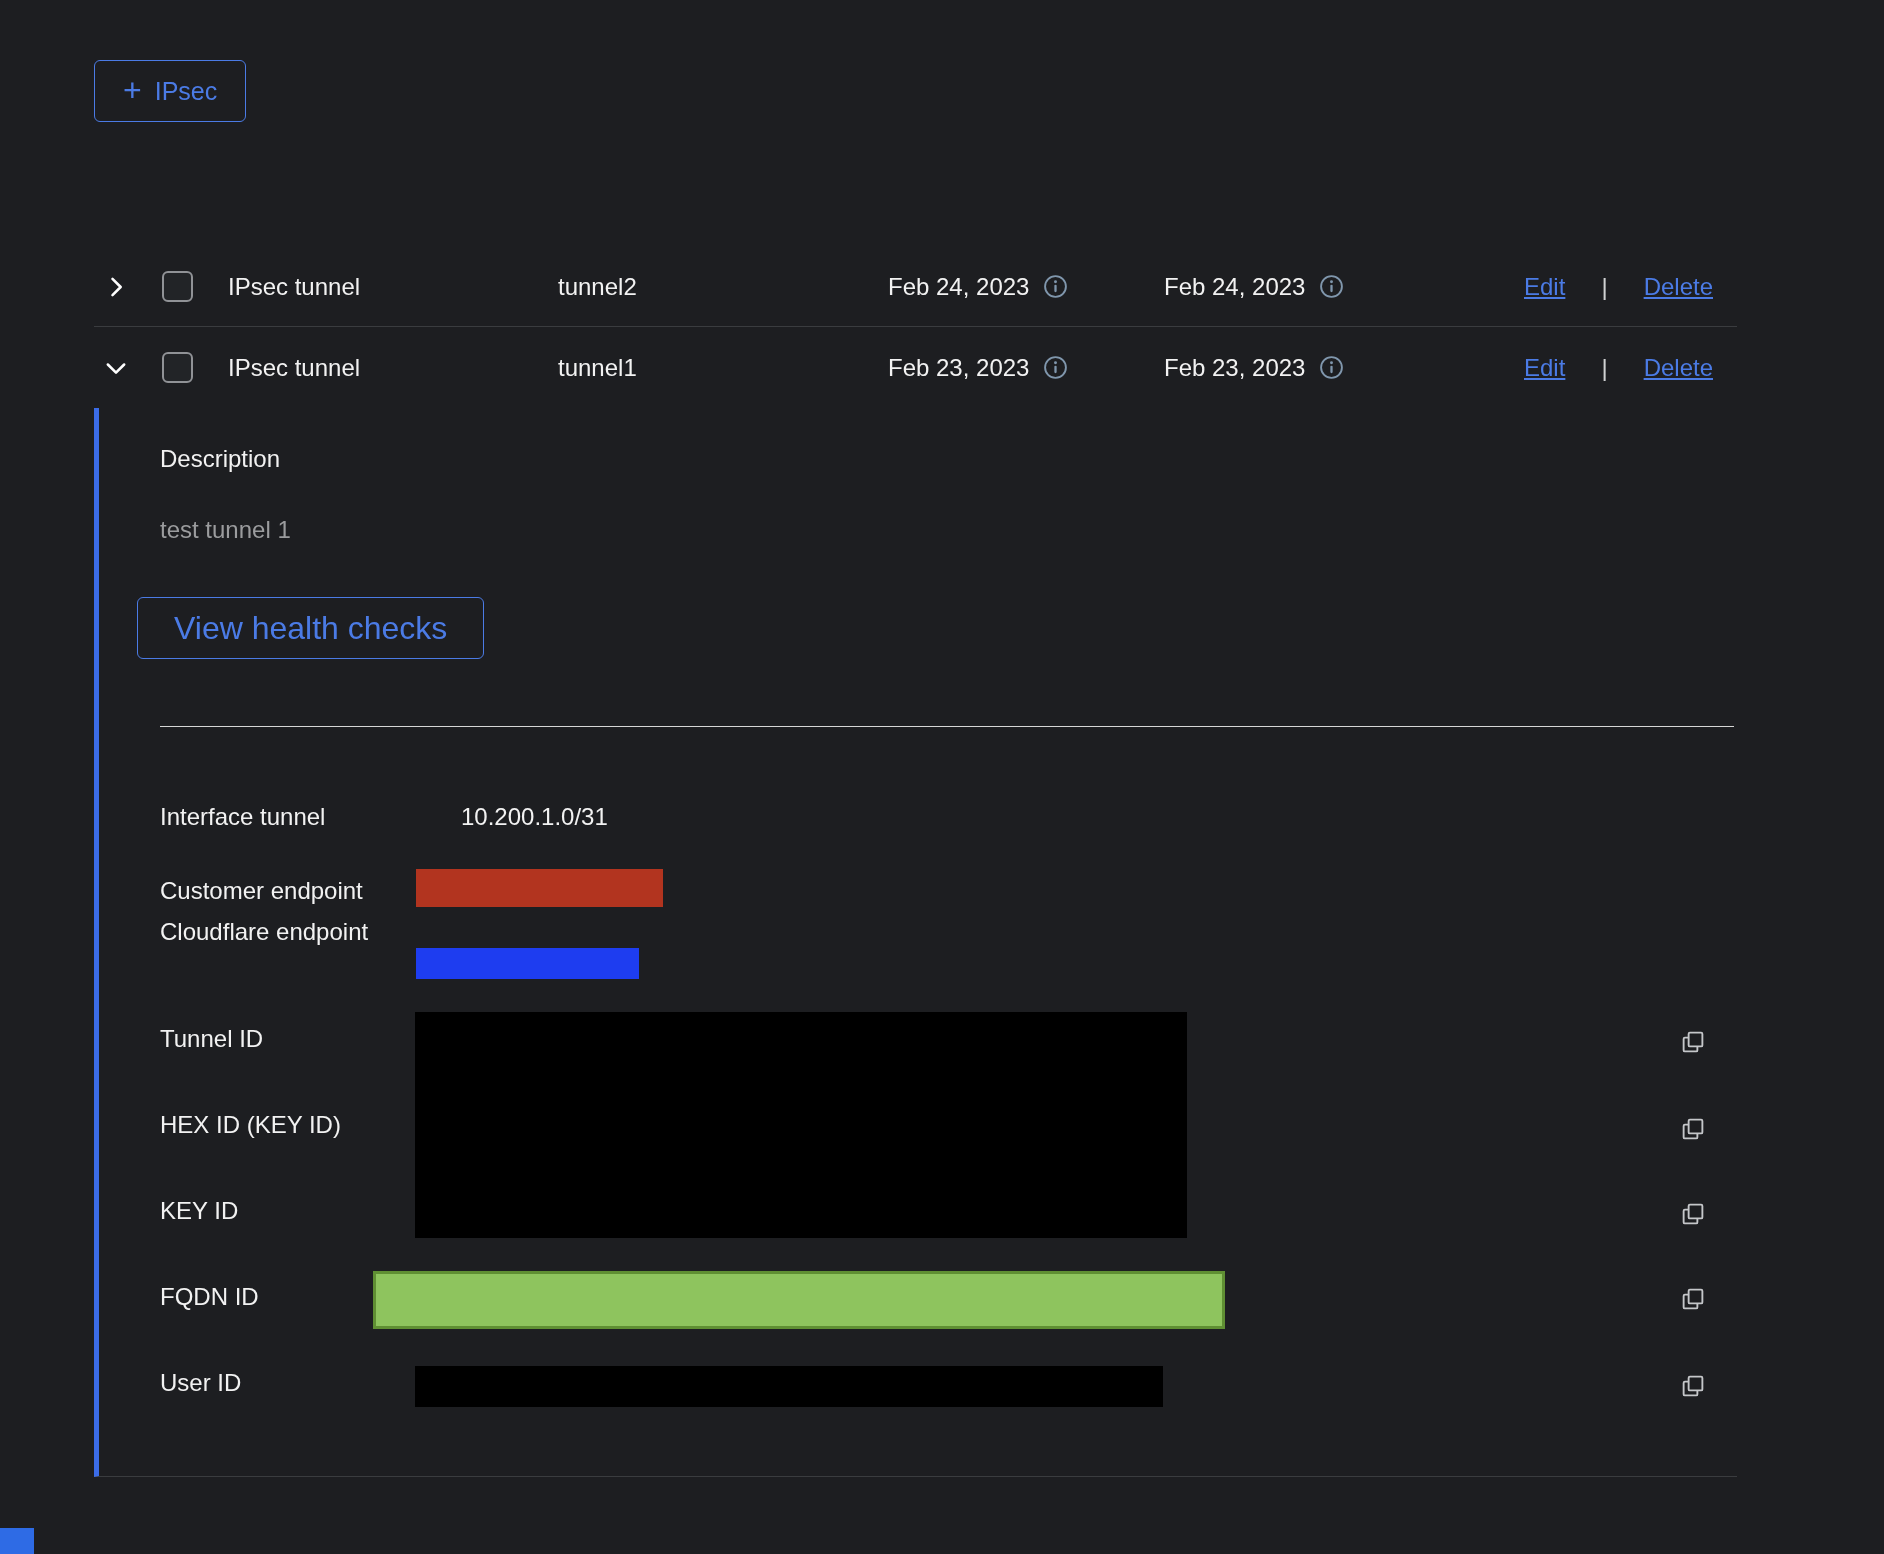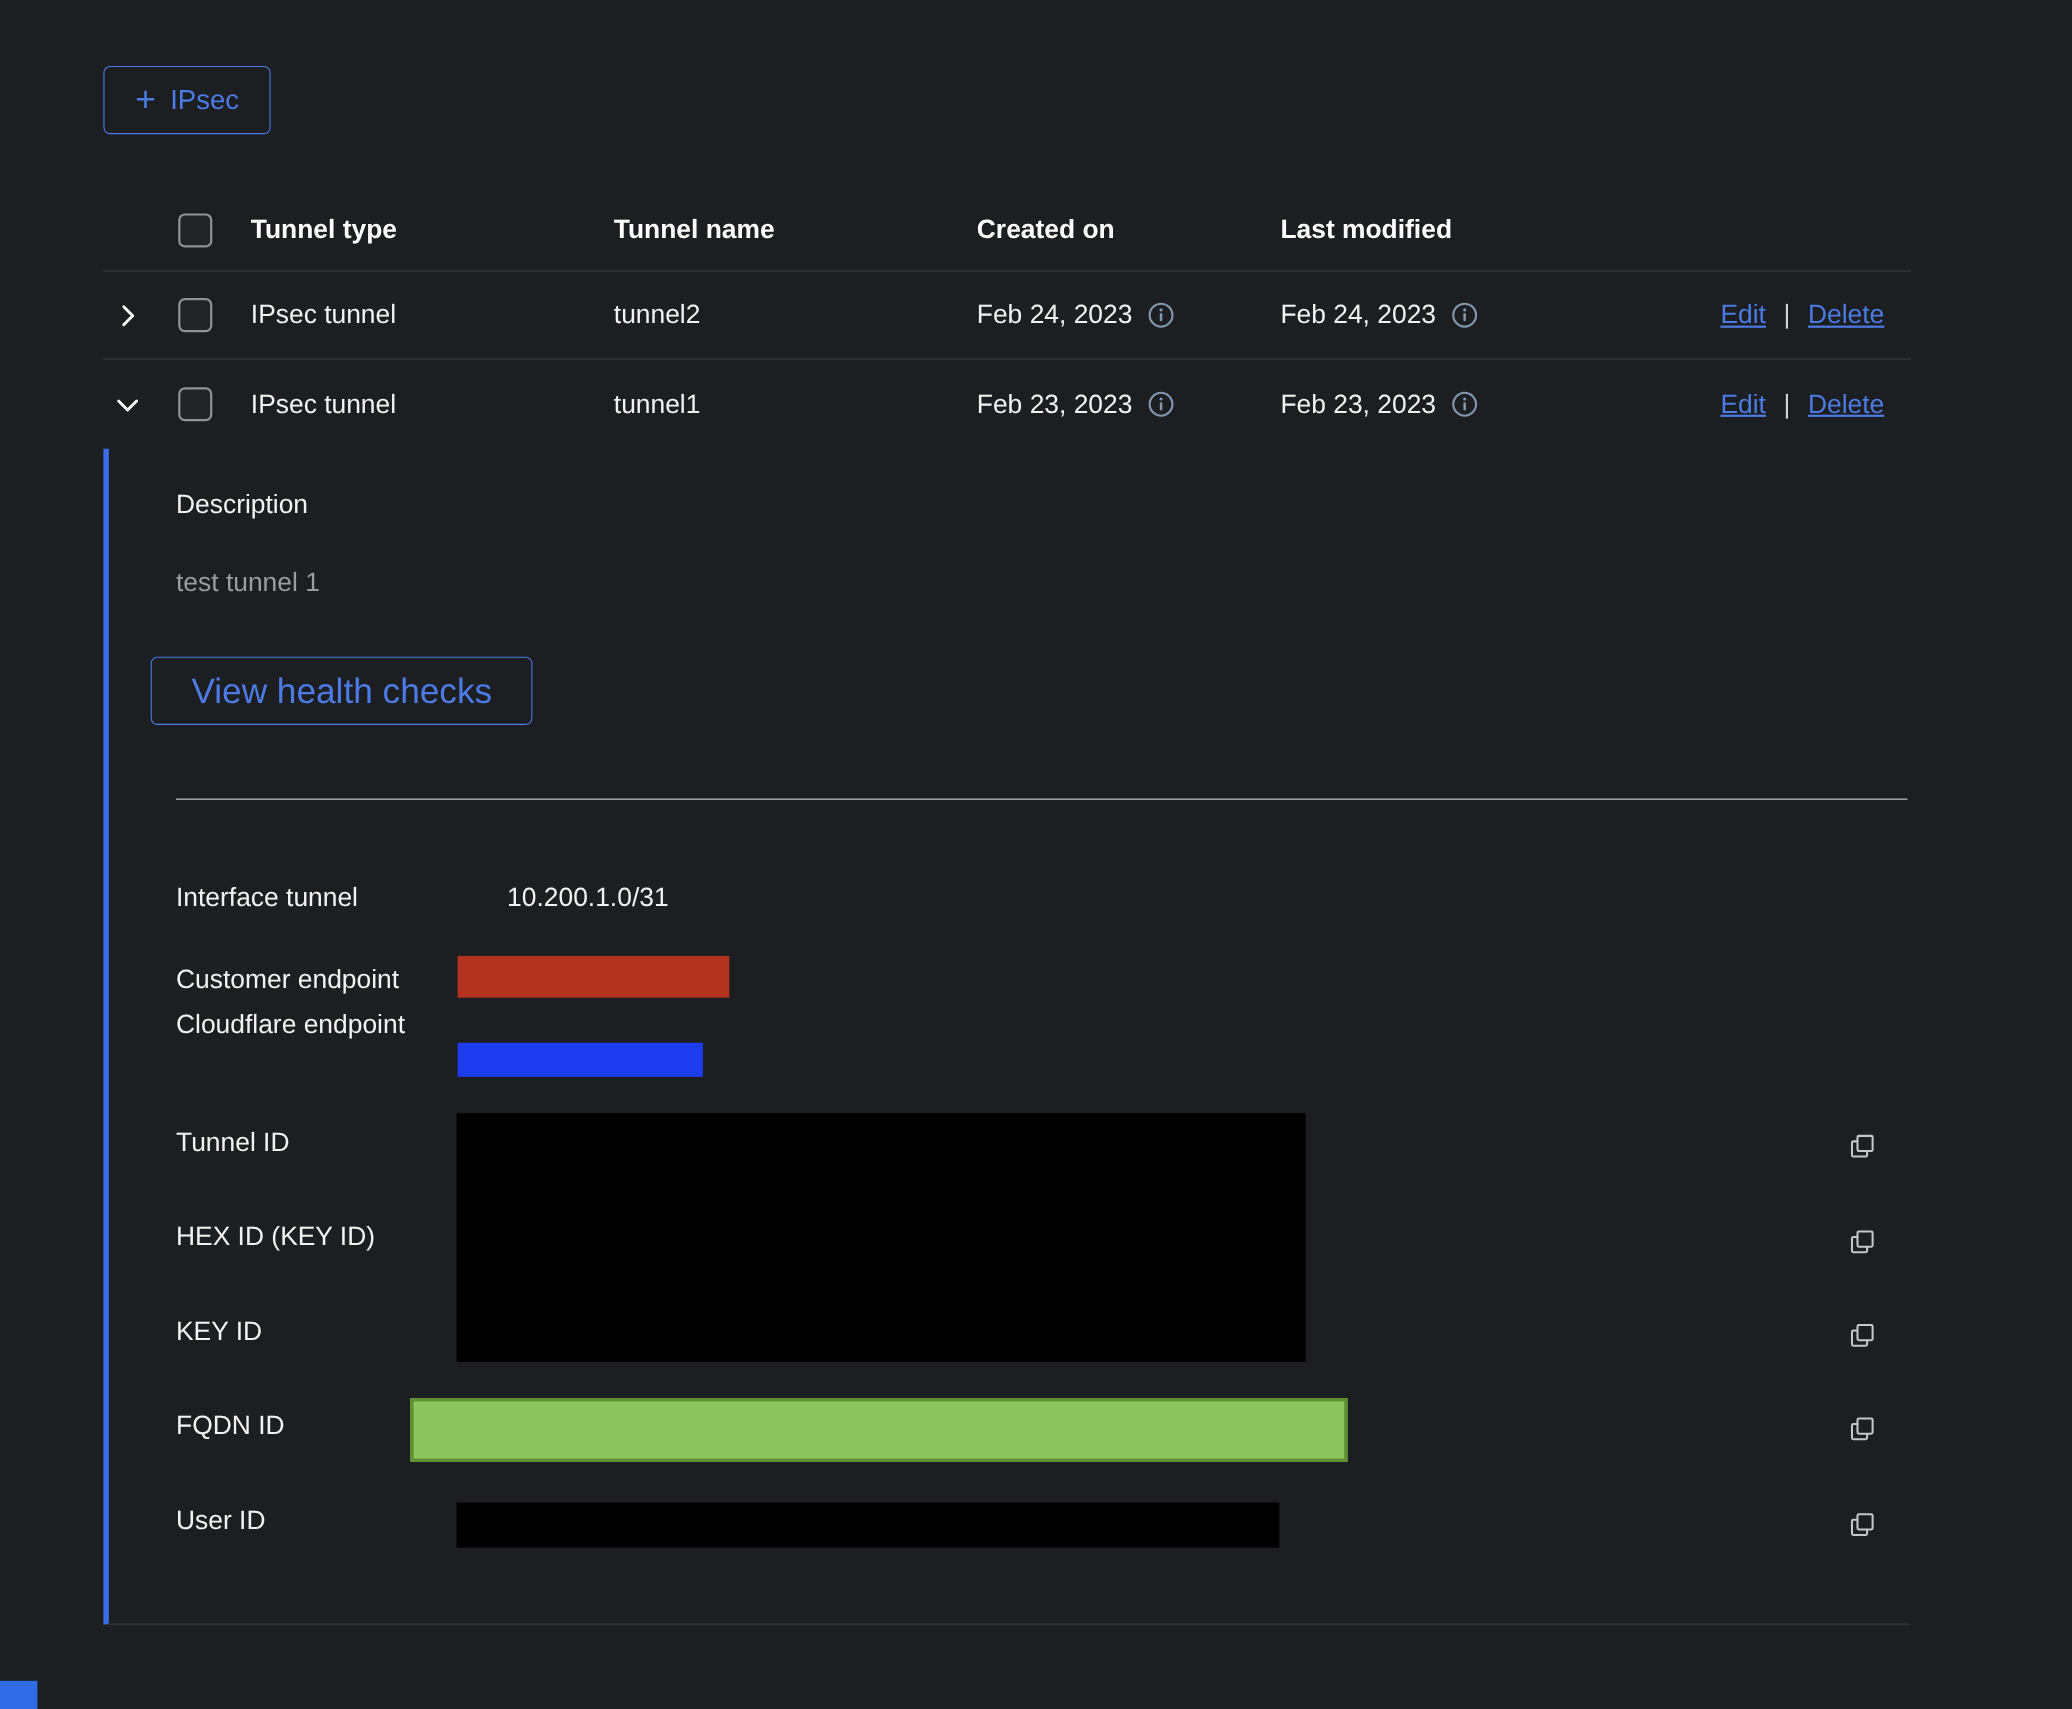--- a/index.html
+++ b/index.html
@@ -19,21 +19,21 @@
   .thead{top:172px;height:75px;font-weight:bold;color:#ffffff;}
   .trow.r0{top:247px;height:80px;}
   .trow.r1{top:327px;height:81px;border-bottom:none;}
   .cell{box-sizing:border-box;}
   .c-chevron{width:46px;padding-left:8px;display:flex;align-items:center;}
   .c-check{width:68px;padding-left:22px;display:flex;align-items:center;}
   .c-type{width:330px;padding-left:20px;}
   .c-name{width:330px;padding-left:20px;}
   .c-created{width:276px;padding-left:20px;display:flex;align-items:center;gap:14px;}
   .c-modified{width:380px;padding-left:20px;display:flex;align-items:center;gap:14px;}
-  .c-actions{flex:1;display:flex;justify-content:flex-end;align-items:center;gap:16px;padding-right:24px;}
+  .c-actions{flex:1;display:flex;justify-content:space-between;align-items:center;gap:16px;padding-right:24px;}
   .checkbox{width:27px;height:27px;border:2px solid #909296;border-radius:6px;background:#222427;cursor:pointer;}
   .chev{display:flex;cursor:pointer;}
   .info{display:flex;cursor:pointer;}
   .link{color:#4b7be5;text-decoration:underline;cursor:pointer;}
   .sep{color:#d0d1d3;}
 
   
   .panel{position:absolute;left:94px;top:408px;width:1643px;height:1069px;
     border-left:5px solid #3b6ce8;border-bottom:1px solid #3a3c3f;box-sizing:border-box;}
   .panel .abs{position:absolute;margin-left:23px;}
@@ -62,31 +62,20 @@
 </head>
 <body>
 
 <div class="page">
 
   <button class="create-btn">
     <span class="plus">+</span>
     <span>IPsec</span>
   </button>
 
-  <div class="thead">
-    <div class="cell c-chevron"></div>
-    <div class="cell c-check">
-      <div class="checkbox"></div>
-    </div>
-    <div class="cell c-type">Tunnel type</div>
-    <div class="cell c-name">Tunnel name</div>
-    <div class="cell c-created">Created on</div>
-    <div class="cell c-modified">Last modified</div>
-    <div class="cell c-actions"></div>
-  </div>
 
   <div class="trow r0">
     <div class="cell c-chevron">
       <span class="chev">
         <svg width="28" height="28" viewBox="0 0 24 24" fill="none" stroke="#ffffff" stroke-width="2.2" stroke-linecap="round" stroke-linejoin="round">
             <polyline points="9 5 16 12 9 19"></polyline>
           </svg>
       </span>
     </div>
     <div class="cell c-check">

